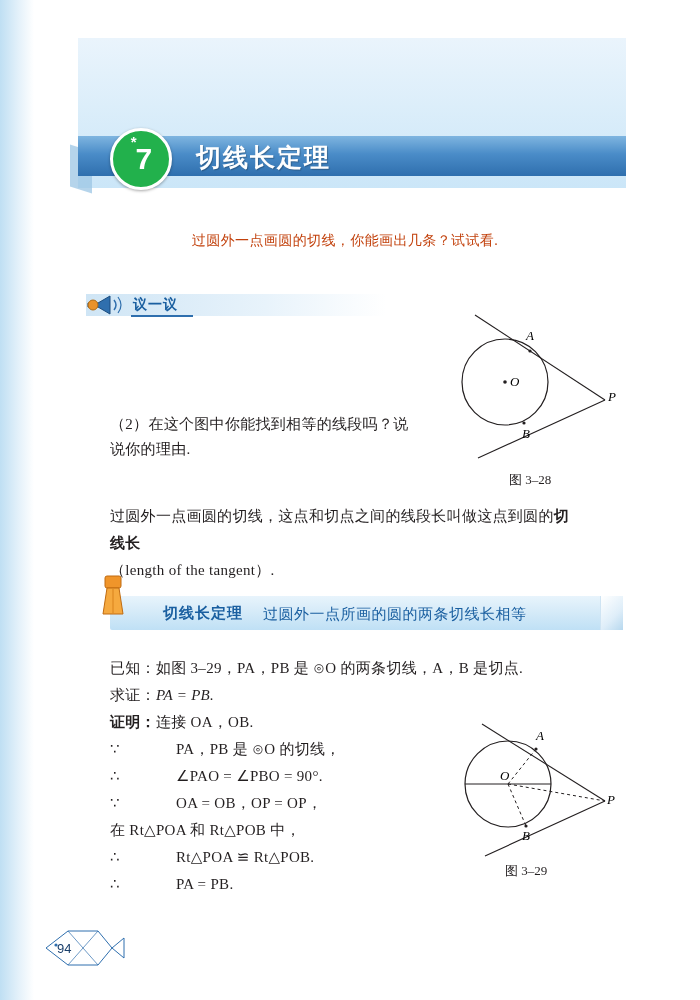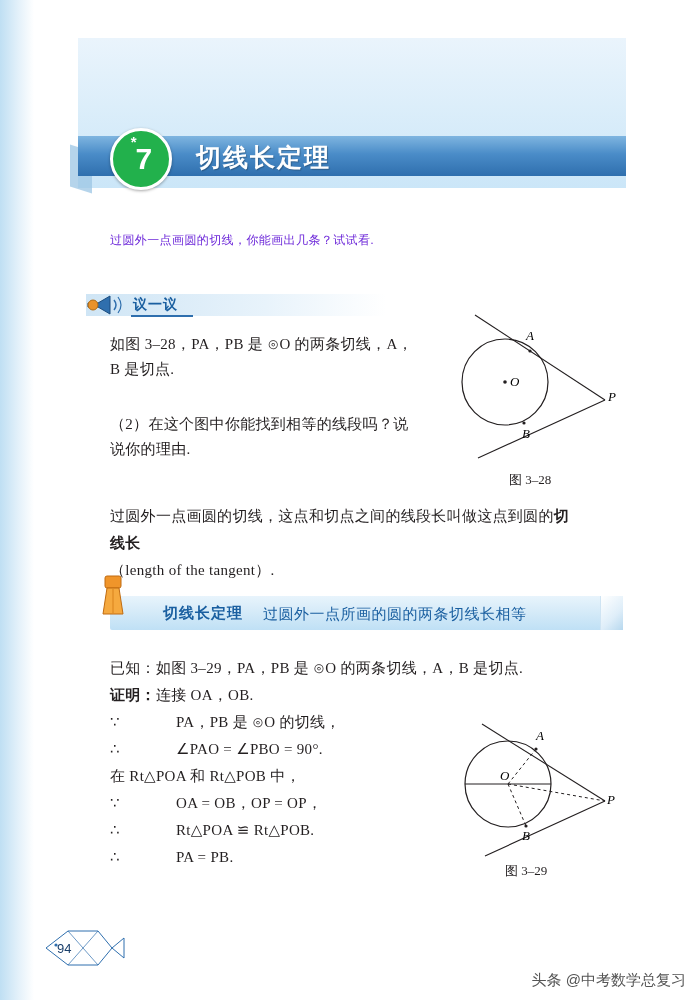--- a/index.html
+++ b/index.html
@@ -51,21 +51,21 @@
   .chapter-title{
     position:absolute;left:196px;top:141px;
     color:#ffffff;font-size:25px;font-weight:bold;
     font-family:"Liberation Sans", sans-serif;
     letter-spacing:2px;
     text-shadow:1px 1px 1px rgba(0,0,0,.25);
   }
   
   .intro{
     position:absolute;left:110px;top:232px;width:470px;
-    font-size:12px;color:#6d28d9;letter-spacing:.4px;
+    font-size:14px;color:#c2410c;letter-spacing:.4px;text-align:center;
   }
   
   .talk-banner{
     position:absolute;left:86px;top:294px;width:300px;height:22px;
     background:linear-gradient(to right,#cfe5f5 0%,#e8f3fb 60%,#ffffff 100%);
   }
   .speaker{
     position:absolute;left:84px;top:293px;width:42px;height:24px;
   }
   .talk-label{
@@ -155,21 +155,20 @@
     <svg width="42" height="24" viewBox="0 0 42 24">
       <path d="M4 10 L14 10 L26 3 L26 21 L14 14 L4 14 Z" fill="#2f6fae" stroke="#1a4d80" stroke-width="1"></path>
       <circle cx="9" cy="12" r="5" fill="#e8922b" stroke="#b06a12" stroke-width="1"></circle>
       <path d="M30 7 q4 5 0 10" stroke="#2f6fae" stroke-width="1.5" fill="none"></path>
       <path d="M34 4 q6 8 0 16" stroke="#2f6fae" stroke-width="1.2" fill="none"></path>
     </svg>
   </div>
   <div class="talk-label">议一议</div>
   <div class="talk-underline"></div>
 
-  <div class="para p1">如图 3–28，PA，PB 是 ⊙O 的两条切线，A，B 是切点.</div>
   <div class="para p3">（2）在这个图中你能找到相等的线段吗？说说你的理由.</div>
 
   <div style="position:absolute;left:430px;top:310px;width:200px;height:160px;">
     <svg width="200" height="160" viewBox="0 0 200 160">
       <circle cx="75" cy="72" r="43" fill="none" stroke="#231f20" stroke-width="1.2"></circle>
       <circle cx="75" cy="72" r="1.8" fill="#231f20"></circle>
       <line x1="45" y1="5" x2="175" y2="90" stroke="#231f20" stroke-width="1.1"></line>
       <line x1="48" y1="148" x2="175" y2="90" stroke="#231f20" stroke-width="1.1"></line>
       <circle cx="100" cy="41" r="1.6" fill="#231f20"></circle>
       <circle cx="94" cy="113" r="1.6" fill="#231f20"></circle>
@@ -193,25 +192,26 @@
       <rect x="12" y="4" width="16" height="12" rx="2" fill="#f0952a" stroke="#c06b10" stroke-width="1"></rect>
       <path d="M14 16 L10 42 L30 42 L26 16 Z" fill="#f5a93f" stroke="#c06b10" stroke-width="1"></path>
       <line x1="20" y1="17" x2="20" y2="41" stroke="#d9821c" stroke-width="1"></line>
     </svg>
   </div>
   <div class="theorem-title">切线长定理</div>
   <div class="theorem-text">过圆外一点所画的圆的两条切线长相等</div>
 
   <div class="proof">
     <div><span>已知：</span><span>如图 3–29，PA，PB 是 ⊙O 的两条切线，A，B 是切点.</span></div>
+    <div><span>求证：</span><span class="ital">PA = PB.</span></div>
     <div><span class="bold">证明：</span><span>连接 OA，OB.</span></div>
     <div><span class="ind2">∵</span><span class="ind"></span><span>PA，PB 是 ⊙O 的切线，</span></div>
     <div><span class="ind2">∴</span><span class="ind"></span><span>∠PAO = ∠PBO = 90°.</span></div>
+    <div><span class="ind2">∵</span><span class="ind"></span><span>OA = OB，OP = OP，</span></div>
     <div><span>在 Rt△POA 和 Rt△POB 中，</span></div>
-    <div><span class="ind2">∵</span><span class="ind"></span><span>OA = OB，OP = OP，</span></div>
     <div><span class="ind2">∴</span><span class="ind"></span><span>Rt△POA ≌ Rt△POB.</span></div>
     <div><span class="ind2">∴</span><span class="ind"></span><span>PA = PB.</span></div>
   </div>
 
   <div style="position:absolute;left:440px;top:716px;width:190px;height:150px;">
     <svg width="190" height="150" viewBox="0 0 190 150">
       <circle cx="68" cy="68" r="43" fill="none" stroke="#231f20" stroke-width="1.2"></circle>
       <line x1="42" y1="8" x2="165" y2="85" stroke="#231f20" stroke-width="1.1"></line>
       <line x1="45" y1="140" x2="165" y2="85" stroke="#231f20" stroke-width="1.1"></line>
       <line x1="25" y1="68" x2="111" y2="68" stroke="#231f20" stroke-width="1"></line>
@@ -232,15 +232,14 @@
   <div class="fish">
     <svg width="86" height="46" viewBox="0 0 86 46">
       <path d="M6 23 L28 6 L58 6 L72 23 L58 40 L28 40 Z" fill="none" stroke="#2f6fae" stroke-width="1"></path>
       <path d="M72 23 L84 13 L84 33 Z" fill="none" stroke="#2f6fae" stroke-width="1"></path>
       <line x1="28" y1="6" x2="58" y2="40" stroke="#2f6fae" stroke-width=".7"></line>
       <line x1="28" y1="40" x2="58" y2="6" stroke="#2f6fae" stroke-width=".7"></line>
       <circle cx="16" cy="20" r="1.6" fill="#2f6fae"></circle>
     </svg>
   </div>
   <div class="page-num">94</div>
-  <div class="watermark">头条 @中考数学总复习</div>
 
 </div>
 
 </body></html>

